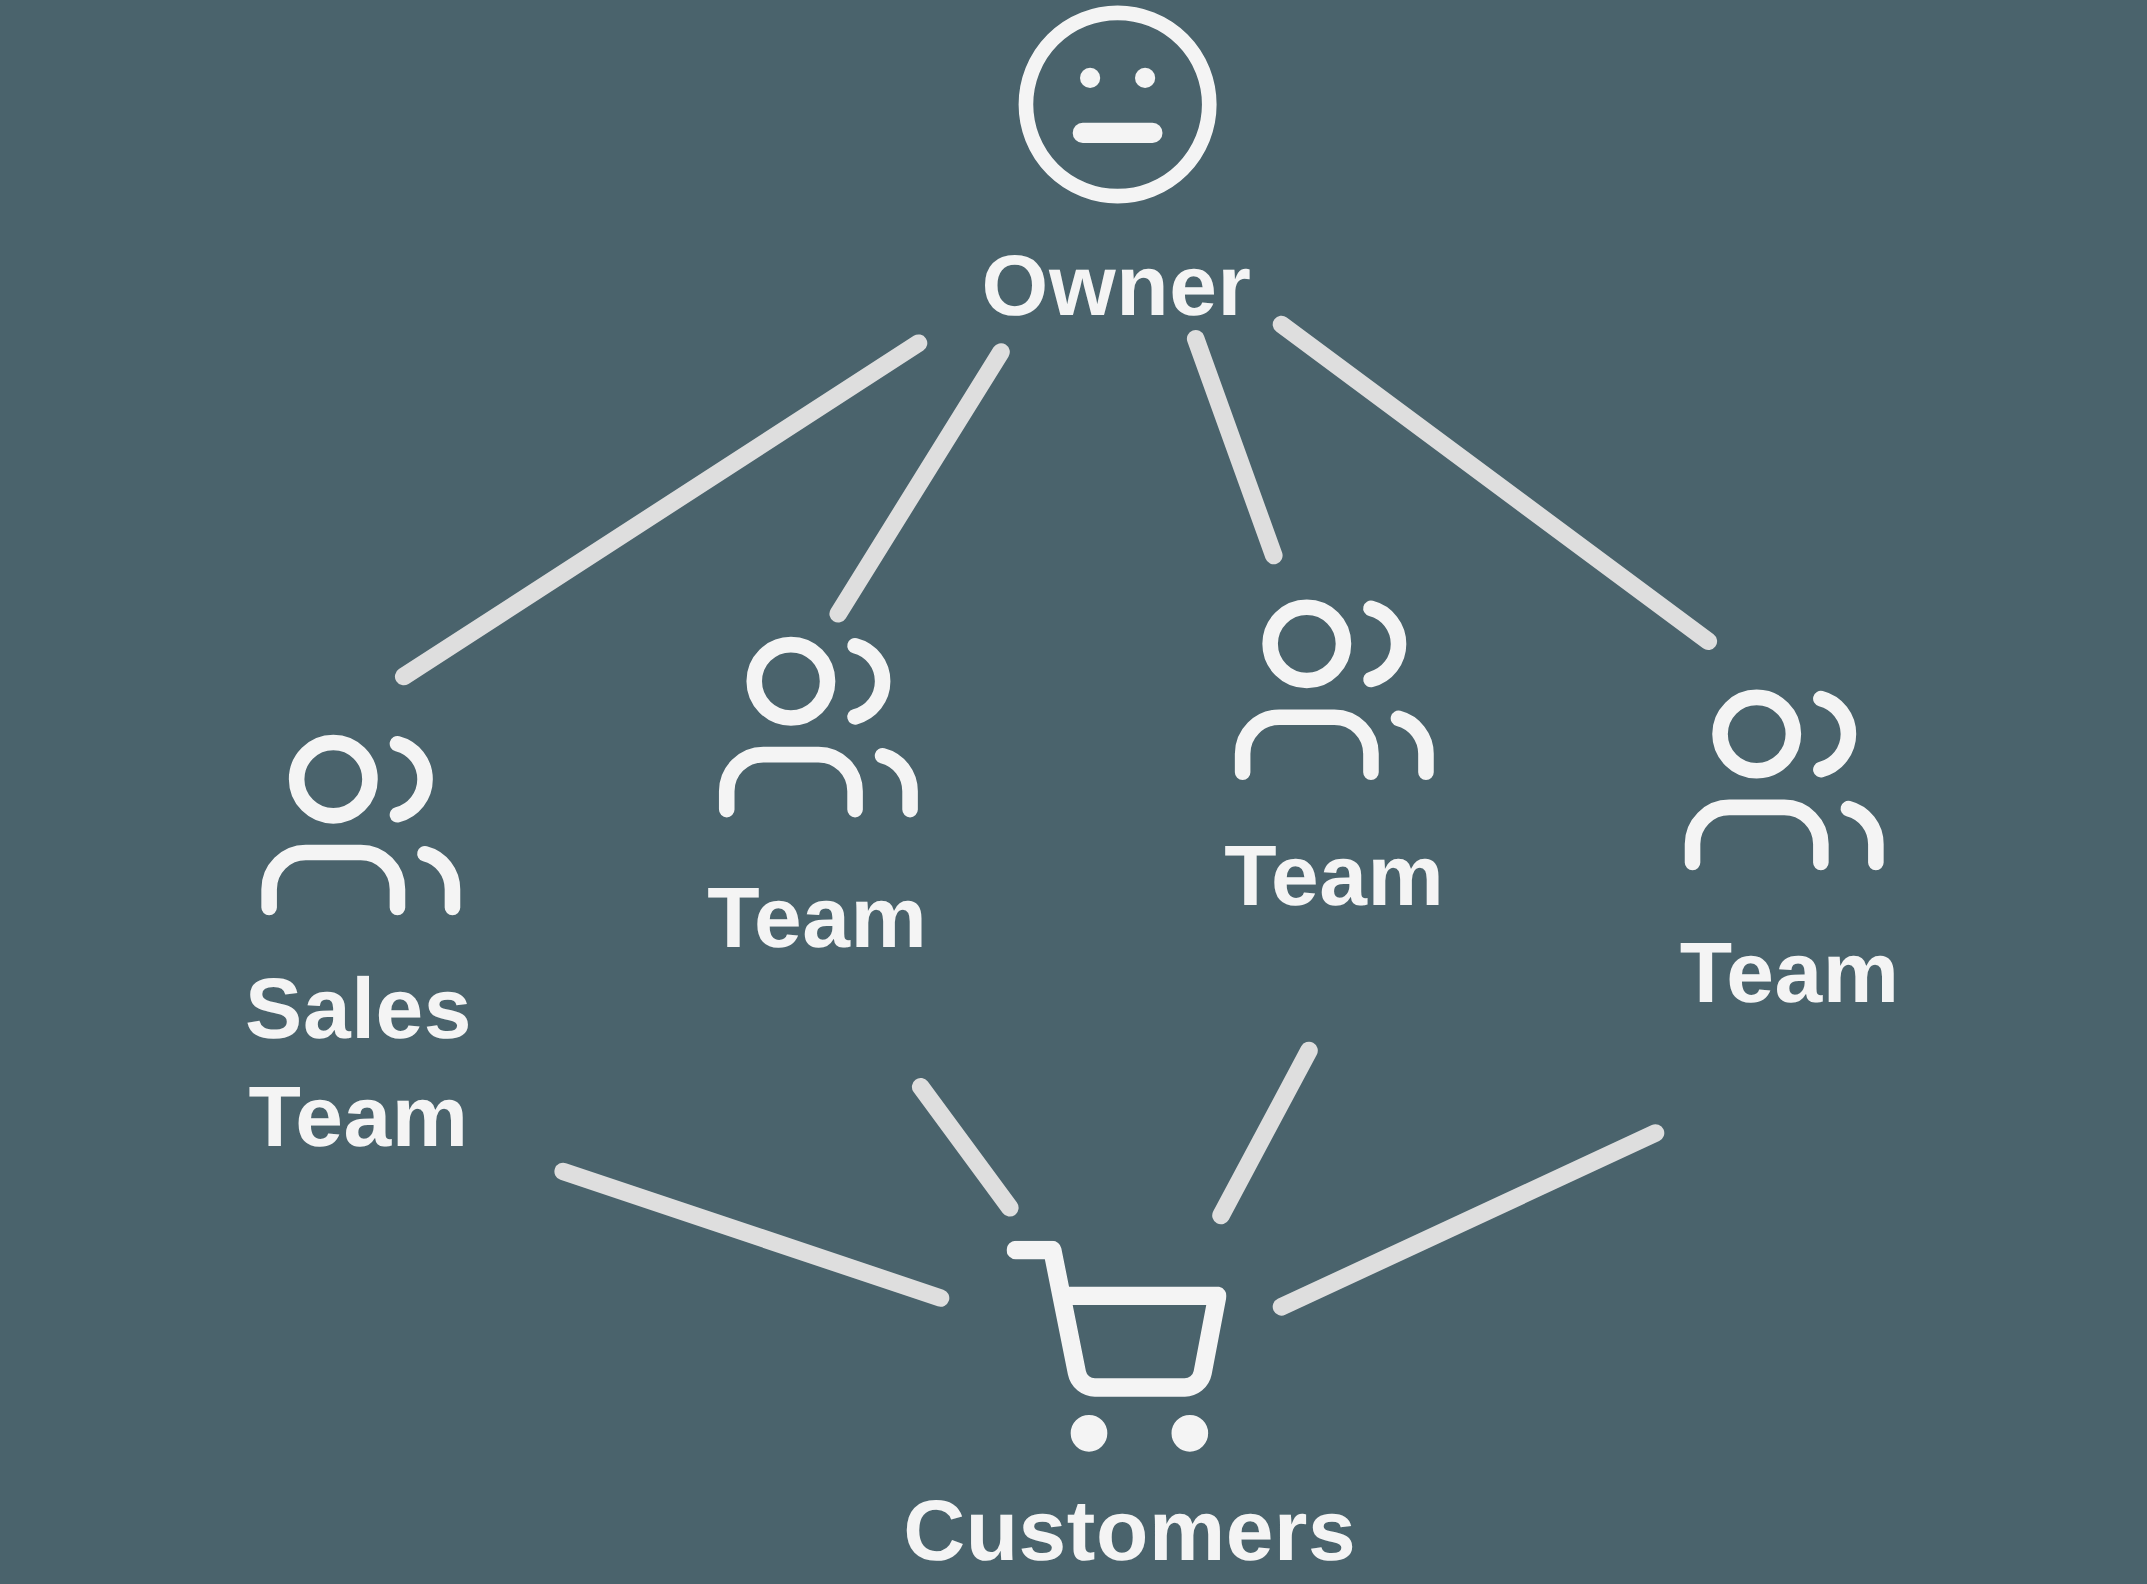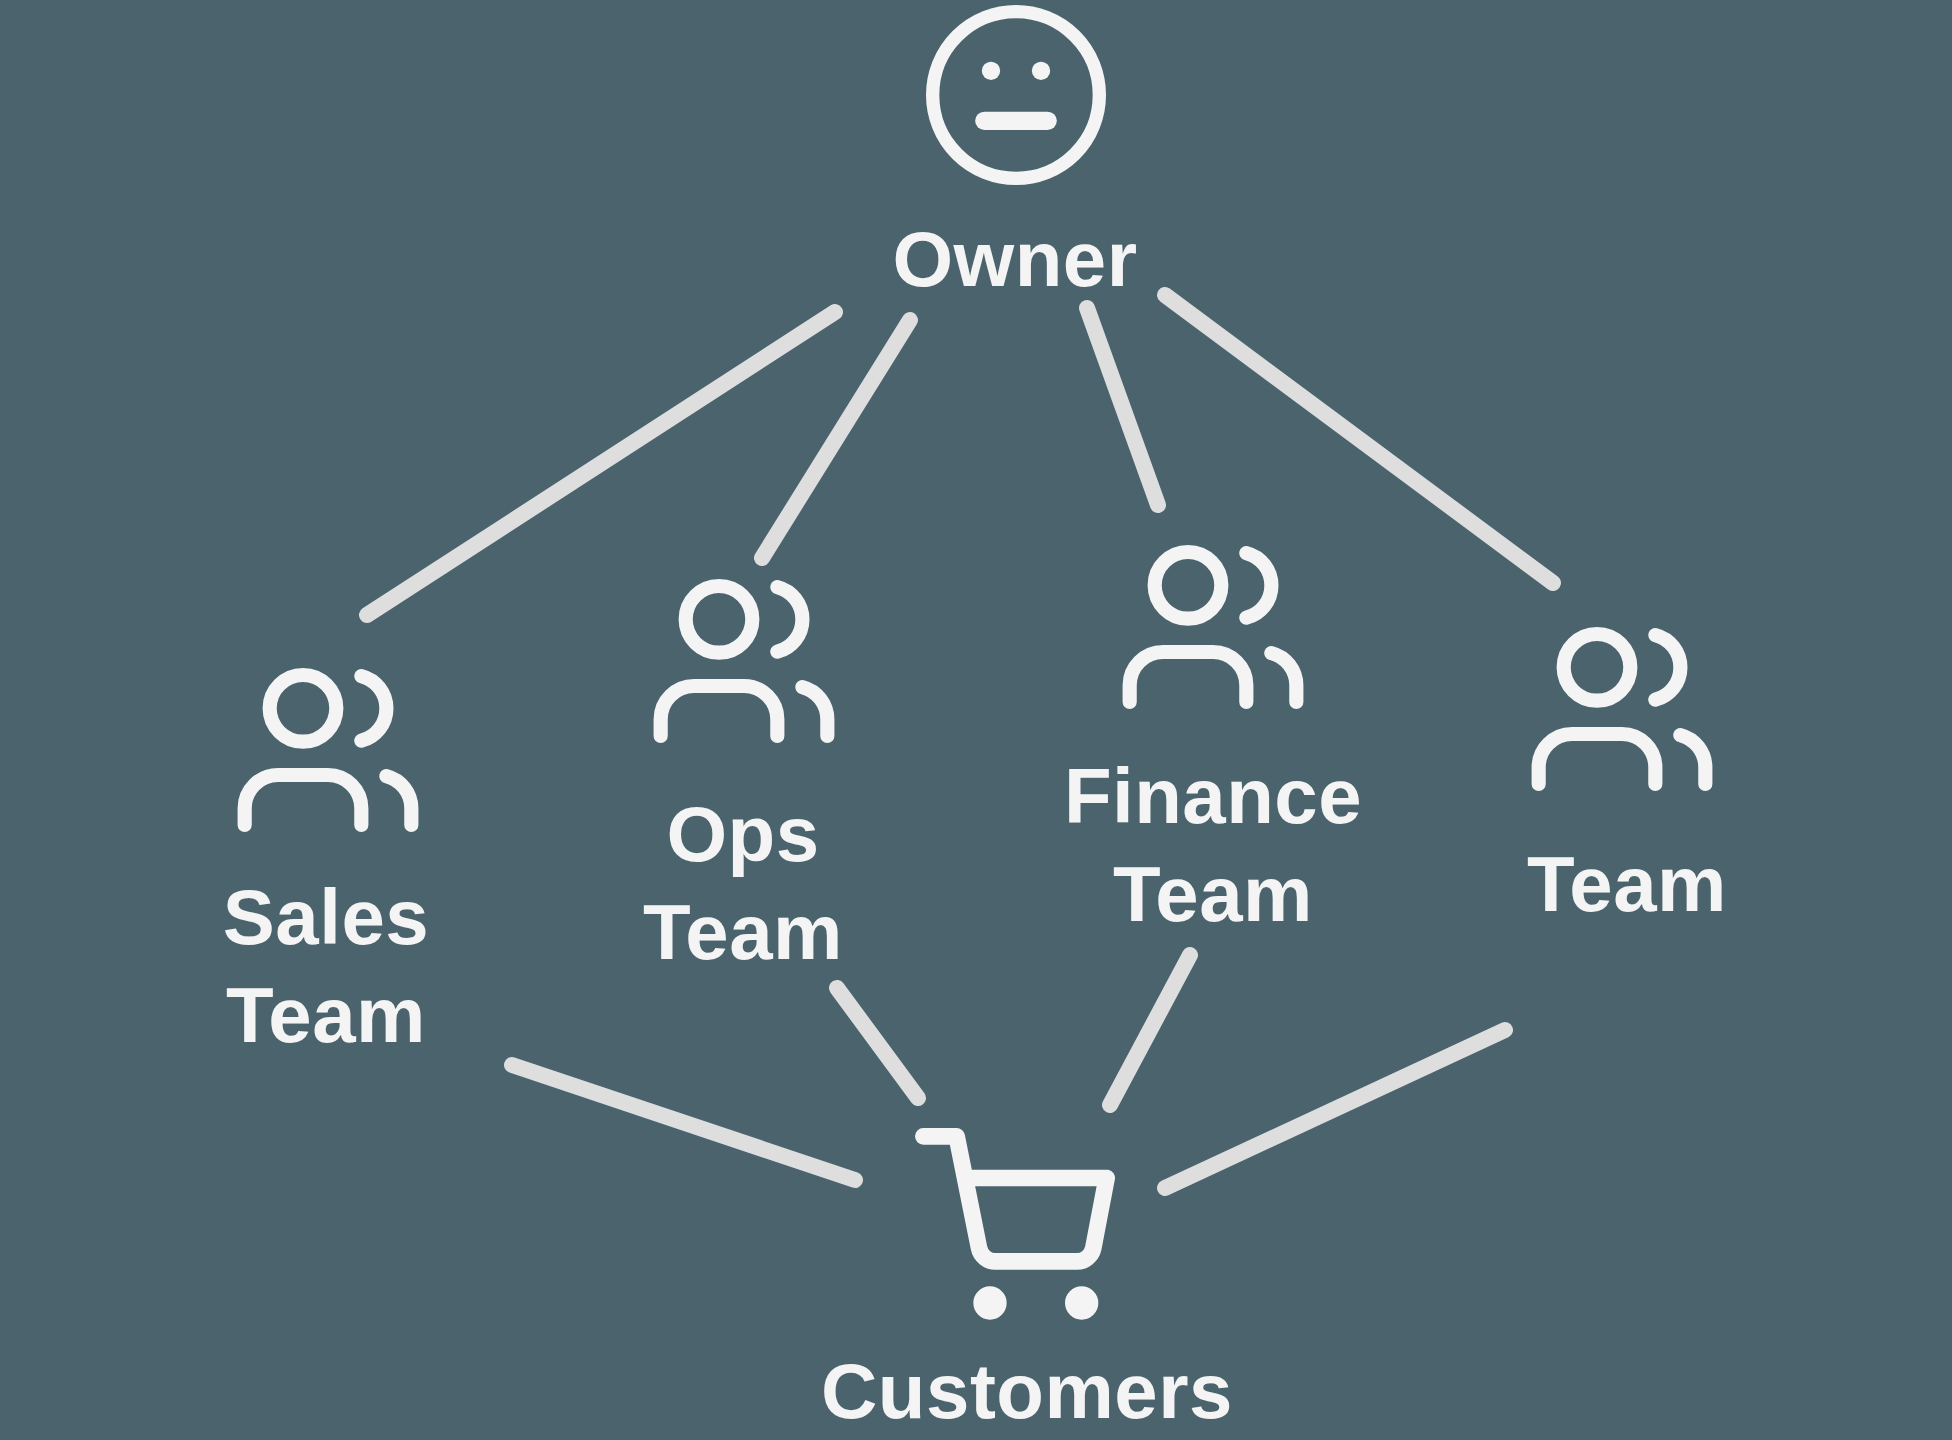--- a/index.html
+++ b/index.html
@@ -100,34 +100,32 @@
 
   <div class="icon-box" style="left:644px; top:561px;">
     <svg viewBox="0 0 24 24" fill="none" stroke="var(--icon)" stroke-width="1.7" stroke-linecap="round" stroke-linejoin="round">
       <path d="M16 21v-2a4 4 0 0 0-4-4H6a4 4 0 0 0-4 4v2"></path>
       <circle cx="9" cy="7" r="4"></circle>
       <path d="M22 21v-2a4 4 0 0 0-3-3.87"></path>
       <path d="M16 3.13a4 4 0 0 1 0 7.75"></path>
     </svg>
   </div>
   <div class="node-label" style="left:743px; top:785px;">
-    <div>Ops</div>
     <div>Team</div>
   </div>
 
   <div class="icon-box" style="left:1113px; top:527px;">
     <svg viewBox="0 0 24 24" fill="none" stroke="var(--icon)" stroke-width="1.7" stroke-linecap="round" stroke-linejoin="round">
       <path d="M16 21v-2a4 4 0 0 0-4-4H6a4 4 0 0 0-4 4v2"></path>
       <circle cx="9" cy="7" r="4"></circle>
       <path d="M22 21v-2a4 4 0 0 0-3-3.87"></path>
       <path d="M16 3.13a4 4 0 0 1 0 7.75"></path>
     </svg>
   </div>
   <div class="node-label" style="left:1213px; top:747px;">
-    <div>Finance</div>
     <div>Team</div>
   </div>
 
   <div class="icon-box" style="left:1522px; top:609px;">
     <svg viewBox="0 0 24 24" fill="none" stroke="var(--icon)" stroke-width="1.7" stroke-linecap="round" stroke-linejoin="round">
       <path d="M16 21v-2a4 4 0 0 0-4-4H6a4 4 0 0 0-4 4v2"></path>
       <circle cx="9" cy="7" r="4"></circle>
       <path d="M22 21v-2a4 4 0 0 0-3-3.87"></path>
       <path d="M16 3.13a4 4 0 0 1 0 7.75"></path>
     </svg>

